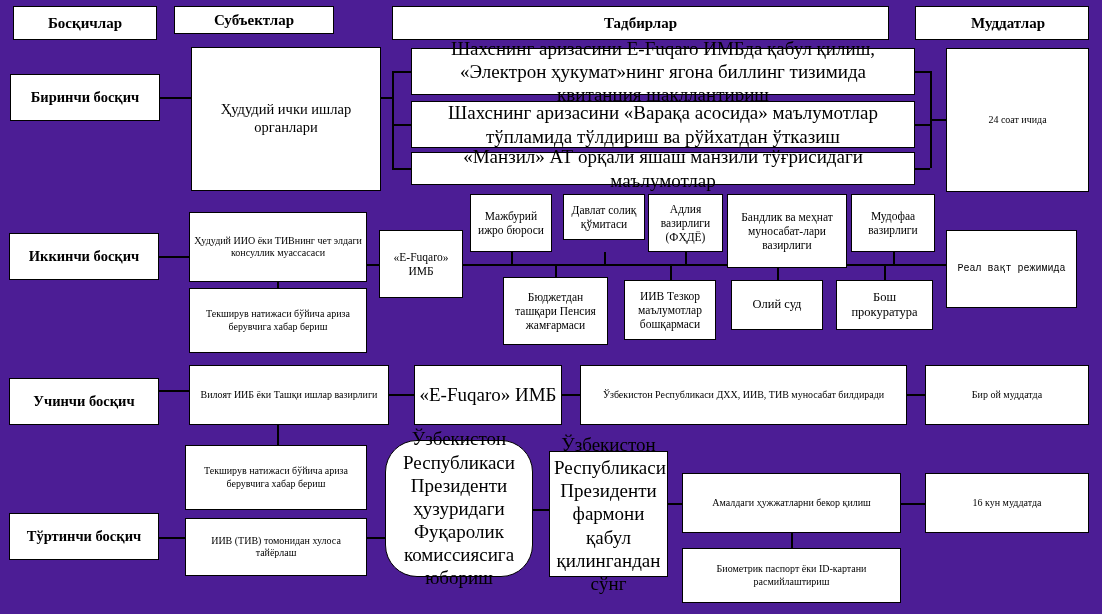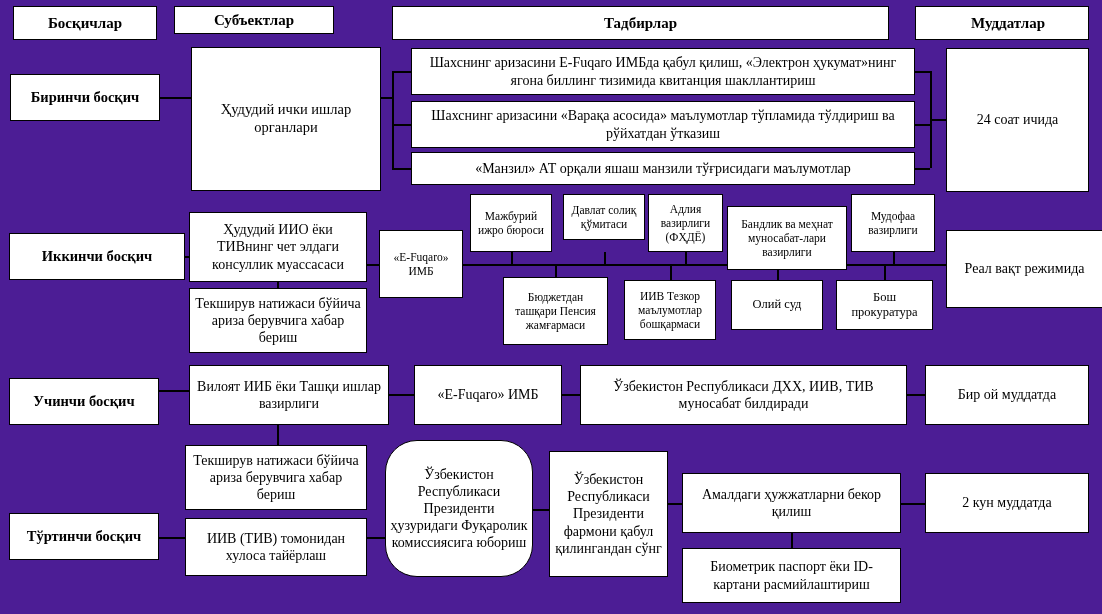--- a/index.html
+++ b/index.html
@@ -24,22 +24,22 @@
     justify-content:center;
     text-align:center;
     line-height:1.22;
     padding:2px 4px;
     z-index:3;
   }
   .box span{display:block;width:100%;}
   .hdr{font-weight:bold;font-size:15px;}
   .stage{font-weight:bold;font-size:14.5px;}
   .t15{font-size:14.5px;}
-  .t14{font-size:14px;}
-  .t13{font-size:14px;}
+  .t14{font-size:10px;}
+  .t13{font-size:19px;}
   .t12{font-size:12.5px;}
   .t11{font-size:11.5px;}
   .ln{
     position:absolute;
     background:#000000;
     z-index:1;
   }
   .h{height:1.5px;}
   .v{width:1.5px;}
 </style>
@@ -57,21 +57,21 @@
   <div class="box hdr" style="left:392px;top:6px;width:497px;height:34px;">
     <span>Тадбирлар</span>
   </div>
   <div class="box hdr" style="left:915px;top:6px;width:174px;height:34px;padding-left:16px;">
     <span>Муддатлар</span>
   </div>
 
   <div class="box stage" style="left:10px;top:74px;width:150px;height:47px;">
     <span>Биринчи босқич</span>
   </div>
-  <div class="box stage" style="left:9px;top:233px;width:176px;height:47px;">
+  <div class="box stage" style="left:9px;top:233px;width:150px;height:47px;">
     <span>Иккинчи босқич</span>
   </div>
   <div class="box stage" style="left:9px;top:378px;width:150px;height:47px;">
     <span>Учинчи босқич</span>
   </div>
   <div class="box stage" style="left:9px;top:513px;width:150px;height:47px;">
     <span>Тўртинчи босқич</span>
   </div>
 
   <div class="box t15" style="left:191px;top:47px;width:190px;height:144px;">
@@ -117,41 +117,41 @@
 
   <div class="box t11" style="left:470px;top:194px;width:82px;height:58px;">
     <span>Мажбурий ижро бюроси</span>
   </div>
   <div class="box t11" style="left:563px;top:194px;width:82px;height:46px;">
     <span>Давлат солиқ қўмитаси</span>
   </div>
   <div class="box t11" style="left:648px;top:194px;width:75px;height:58px;">
     <span>Адлия вазирлиги (ФҲДЁ)</span>
   </div>
-  <div class="box t11" style="left:727px;top:194px;width:120px;height:64px;margin-top:12px;">
+  <div class="box t11" style="left:727px;top:194px;width:120px;height:74px;">
     <span>Бандлик ва меҳнат муносабат-лари вазирлиги</span>
   </div>
   <div class="box t11" style="left:851px;top:194px;width:84px;height:58px;">
     <span>Мудофаа вазирлиги</span>
   </div>
 
   <div class="box t11" style="left:503px;top:277px;width:105px;height:68px;">
     <span>Бюджетдан ташқари Пенсия жамғармаси</span>
   </div>
   <div class="box t11" style="left:624px;top:280px;width:92px;height:60px;">
     <span>ИИВ Тезкор маълумотлар бошқармаси</span>
   </div>
   <div class="box t12" style="left:731px;top:280px;width:92px;height:50px;">
     <span>Олий суд</span>
   </div>
   <div class="box t12" style="left:836px;top:280px;width:97px;height:50px;">
     <span>Бош прокуратура</span>
   </div>
 
-  <div class="box t14" style="left:946px;top:230px;width:157px;height:78px;">
+  <div class="box t14" style="left:946px;top:230px;width:131px;height:78px;font-family:Liberation Mono, monospace;">
     <span>Реал вақт режимида</span>
   </div>
 
   <div class="ln h" style="left:159px;top:256px;width:30px;"></div>
   <div class="ln v" style="left:277px;top:282px;height:6px;"></div>
   <div class="ln h" style="left:367px;top:264px;width:12px;"></div>
   <div class="ln h" style="left:463px;top:264px;width:472px;"></div>
   <div class="ln v" style="left:511px;top:252px;height:12px;"></div>
   <div class="ln v" style="left:604px;top:252px;height:12px;"></div>
   <div class="ln v" style="left:685px;top:252px;height:12px;"></div>
@@ -194,21 +194,21 @@
   <div class="box t13" style="left:549px;top:451px;width:119px;height:126px;">
     <span>Ўзбекистон Республикаси Президенти фармони қабул қилингандан сўнг</span>
   </div>
   <div class="box t14" style="left:682px;top:473px;width:219px;height:60px;">
     <span>Амалдаги ҳужжатларни бекор қилиш</span>
   </div>
   <div class="box t14" style="left:682px;top:548px;width:219px;height:55px;">
     <span>Биометрик паспорт ёки ID-картани расмийлаштириш</span>
   </div>
   <div class="box t14" style="left:925px;top:473px;width:164px;height:60px;">
-    <span>2 кун муддатда</span>
+    <span>16 кун муддатда</span>
   </div>
 
   <div class="ln h" style="left:159px;top:537px;width:26px;"></div>
   <div class="ln v" style="left:277px;top:425px;height:20px;"></div>
   <div class="ln h" style="left:367px;top:537px;width:18px;"></div>
   <div class="ln h" style="left:533px;top:509px;width:16px;"></div>
   <div class="ln h" style="left:668px;top:503px;width:14px;"></div>
   <div class="ln v" style="left:791px;top:533px;height:15px;"></div>
   <div class="ln h" style="left:901px;top:503px;width:24px;"></div>
 

